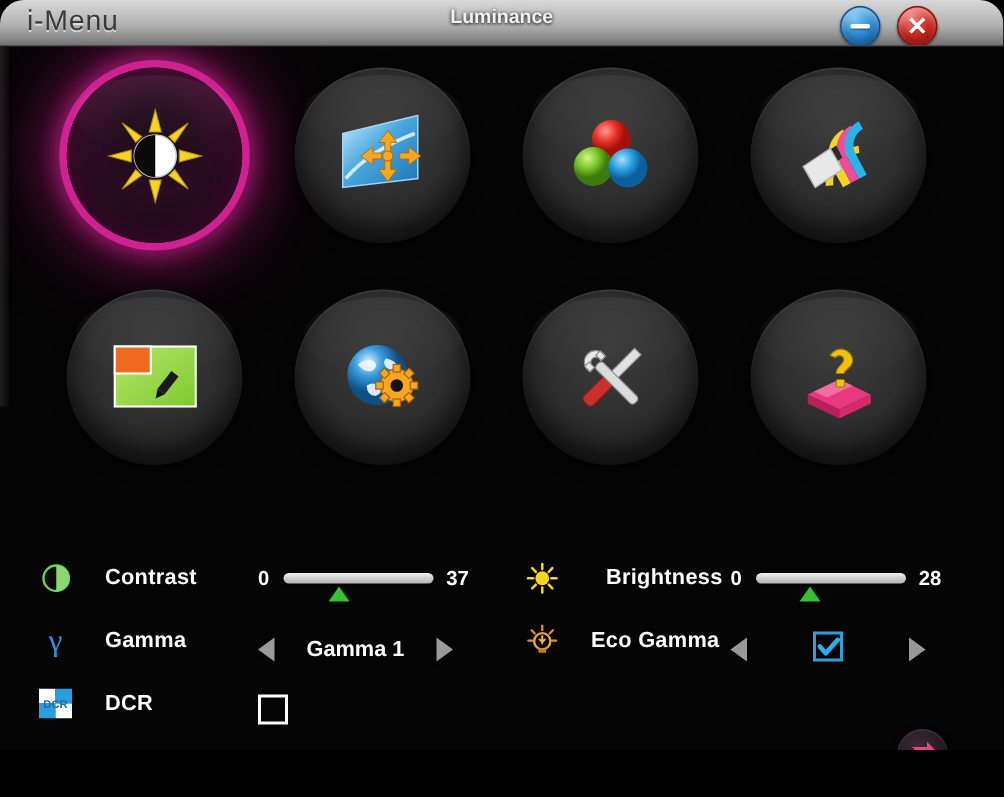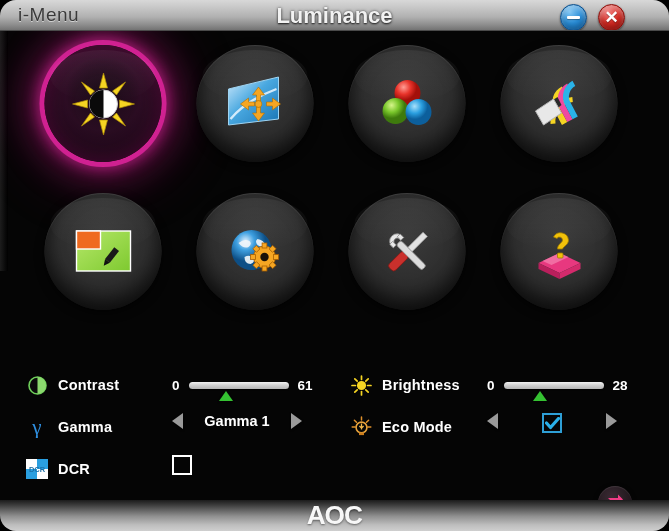--- a/index.html
+++ b/index.html
@@ -24,21 +24,21 @@
   .titlebar:after{
     content:"";position:absolute;left:0;right:0;bottom:0;height:1px;background:#4a4a4a;
   }
   .app-name{
     position:absolute;left:18px;top:4px;
     font-size:19px;color:#3a3a3a;letter-spacing:.5px;
     text-shadow:0 1px 0 rgba(255,255,255,.55);
   }
   .win-title{
     position:absolute;left:0;right:0;top:3px;text-align:center;
-    font-size:22px;font-weight:bold;color:#f2f2f2;
+    font-size:13px;font-weight:bold;color:#f2f2f2;
     text-shadow:0 1px 2px rgba(0,0,0,.75),0 0 3px rgba(0,0,0,.5);
   }
   .wbtn{
     position:absolute;top:4px;width:25px;height:25px;border-radius:50%;
     box-shadow:0 1px 2px rgba(0,0,0,.55), inset 0 -4px 6px rgba(0,0,0,.22), inset 0 3px 5px rgba(255,255,255,.45);
     cursor:pointer;
   }
   .wbtn.min{left:560px;background:radial-gradient(circle at 36% 28%, #7fc4f2 0%, #2a8ed8 48%, #0b5fa8 100%);border:1px solid #0a4e8c;}
   .wbtn.close{left:598px;background:radial-gradient(circle at 36% 28%, #f08080 0%, #d42a22 48%, #9c0f0a 100%);border:1px solid #8c0d08;}
   .wbtn .glyph{
@@ -92,21 +92,21 @@
   }
   .icon-svg{position:relative;z-index:2;}
 
   
   .controls{
     position:absolute;left:0;top:312px;width:669px;height:130px;
   }
   .ctl-row{position:absolute;height:28px;display:flex;align-items:center;}
   .ctl-icon{width:26px;height:24px;display:flex;align-items:center;justify-content:center;flex:0 0 26px;}
   .ctl-label{
-    margin-left:8px;font-size:14.5px;font-weight:bold;color:#ffffff;
+    margin-left:20px;font-size:14.5px;font-weight:bold;color:#ffffff;
     letter-spacing:.2px;white-space:nowrap;
   }
 
   .slider-grp{position:absolute;display:flex;align-items:center;height:28px;}
   .sl-min,.sl-max{font-size:13.5px;font-weight:bold;color:#fff;}
   .sl-track{
     position:relative;width:100px;height:7px;margin:0 9px;border-radius:4px;
     background:linear-gradient(to bottom,#f2f2f2 0%,#d2d2d2 45%,#b4b4b4 100%);
     box-shadow:0 1px 1px rgba(0,0,0,.5);
     cursor:pointer;
@@ -119,21 +119,21 @@
     filter:drop-shadow(0 1px 1px rgba(0,0,0,.6));
   }
 
   .arrow{
     width:0;height:0;cursor:pointer;flex:0 0 auto;
     filter:drop-shadow(0 1px 1px rgba(0,0,0,.6));
   }
   .arrow.left{border-top:8px solid transparent;border-bottom:8px solid transparent;border-right:11px solid #9a9a9a;}
   .arrow.right{border-top:8px solid transparent;border-bottom:8px solid transparent;border-left:11px solid #9a9a9a;}
 
-  .opt-grp{position:absolute;display:flex;align-items:flex-start;height:28px;}
+  .opt-grp{position:absolute;display:flex;align-items:flex-end;height:28px;}
   .opt-value{
     width:108px;text-align:center;font-size:14.5px;font-weight:bold;color:#fff;
   }
   .chk{
     width:20px;height:20px;box-sizing:border-box;
     border:2px solid #ffffff;background:transparent;cursor:pointer;
     display:flex;align-items:center;justify-content:center;
   }
   .chk.cyan{border:2px solid #2e9fd6;}
   .chk-box-wrap{width:108px;display:flex;align-items:center;justify-content:center;}
@@ -369,24 +369,24 @@
             <path d="M9.5,1 A8.5,8.5 0 0 1 9.5,18 Z" fill="#8bd96e"></path>
           </svg>
         </span>
         <span class="ctl-label">Contrast</span>
       </div>
       <div class="slider-grp" style="left:172px;top:28px;">
         <span class="sl-min">0</span>
         <span class="sl-track">
           <span class="sl-thumb" id="contrast-thumb" style="left: 37%;"></span>
         </span>
-        <span class="sl-max">61</span>
-      </div>
-
-      <div class="ctl-row" style="left:348px;top:28px;">
+        <span class="sl-max">37</span>
+      </div>
+
+      <div class="ctl-row" style="left:348px;top:28px;gap:10px;">
         <span class="ctl-icon">
           <svg width="21" height="21" viewBox="0 0 21 21">
             <g stroke="#f5d423" stroke-width="1.7" stroke-linecap="round">
               <line x1="10.5" y1="1" x2="10.5" y2="4.4"></line>
                 <line x1="10.5" y1="16.6" x2="10.5" y2="20"></line>
               <line x1="1" y1="10.5" x2="4.4" y2="10.5"></line>
                 <line x1="16.6" y1="10.5" x2="20" y2="10.5"></line>
               <line x1="3.8" y1="3.8" x2="6.2" y2="6.2"></line>
                 <line x1="14.8" y1="14.8" x2="17.2" y2="17.2"></line>
               <line x1="17.2" y1="3.8" x2="14.8" y2="6.2"></line>
@@ -427,21 +427,21 @@
               <line x1="3.4" y1="4.2" x2="5.5" y2="6.3"></line>
               <line x1="17.6" y1="4.2" x2="15.5" y2="6.3"></line>
               <line x1="1.2" y1="11" x2="4.2" y2="11"></line>
               <line x1="19.8" y1="11" x2="16.8" y2="11"></line>
             </g>
             <circle cx="10.5" cy="11.5" r="5.4" fill="none" stroke="#e8a33c" stroke-width="1.6"></circle>
             <path d="M8,16.5 l5,0 l0,2.6 l-5,0 z" fill="#c97c1d"></path>
             <path d="M10.5,7.5 l0,6 M8.4,10 l2.1,2 l2.1,-2" stroke="#f0b64a" stroke-width="1.3" fill="none"></path>
           </svg>
         </span>
-        <span class="ctl-label">Eco Mode</span>
+        <span class="ctl-label">Eco Gamma</span>
       </div>
       <div class="opt-grp" style="left:487px;top:70px;">
         <span class="arrow left"></span>
         <span class="chk-box-wrap">
           <span class="chk cyan">
             <svg width="15" height="13" viewBox="0 0 15 13">
               <polyline points="1.5,6 5.5,10.5 13.5,1.5" fill="none" stroke="#2ab0e8" stroke-width="3.2" stroke-linecap="round" stroke-linejoin="round"></polyline>
             </svg>
           </span>
         </span>
@@ -470,17 +470,14 @@
       <svg width="22" height="22" viewBox="0 0 22 22">
         <g fill="#ef3d86">
           <path d="M4,6 L14,6 L14,2.5 L19,7.5 L14,12 L14,9 L7,9 Z"></path>
           <path d="M18,16 L8,16 L8,19.5 L3,14.5 L8,10 L8,13 L15,13 Z"></path>
         </g>
       </svg>
     </div>
 
   </div>
 
-  <div class="footer">
-    <span class="aoc">AOC</span>
-  </div>
 
 </div>
 
 </body></html>

